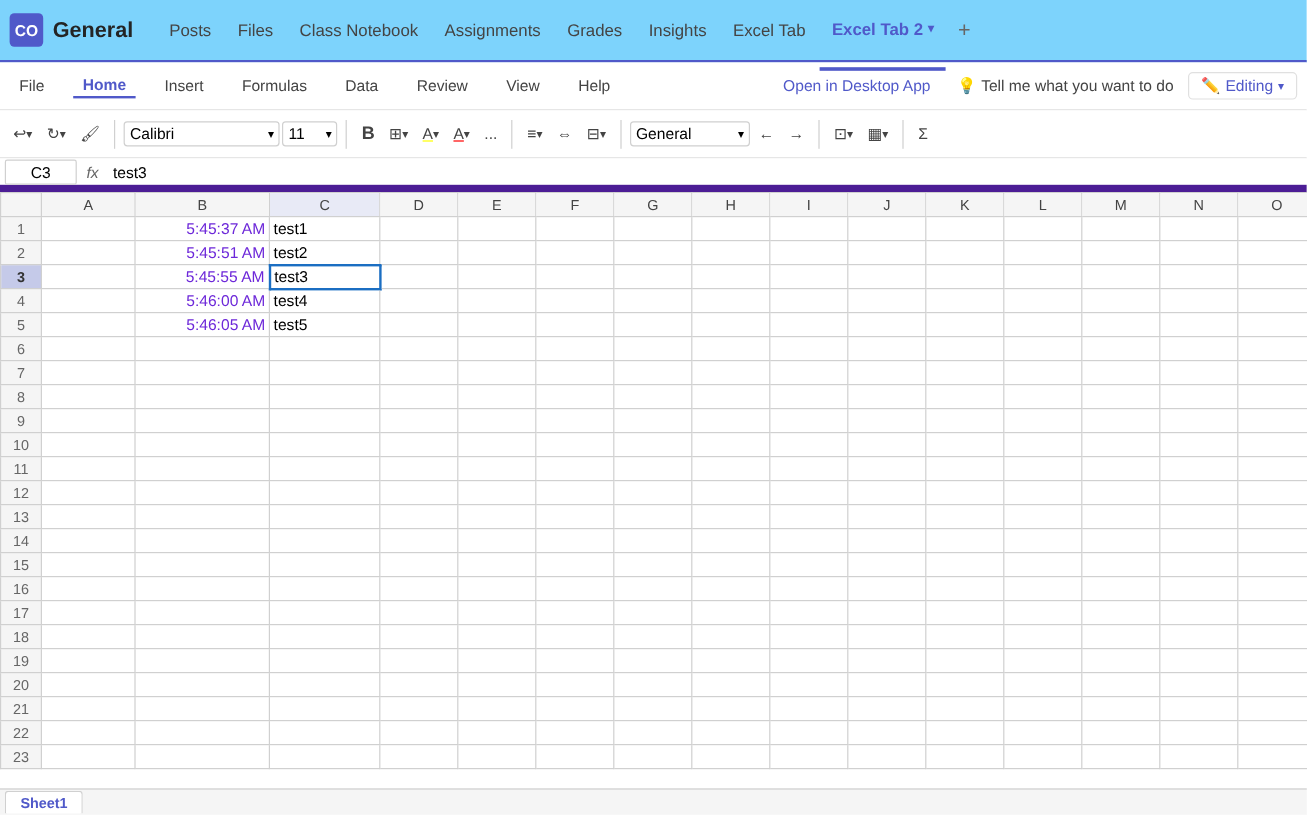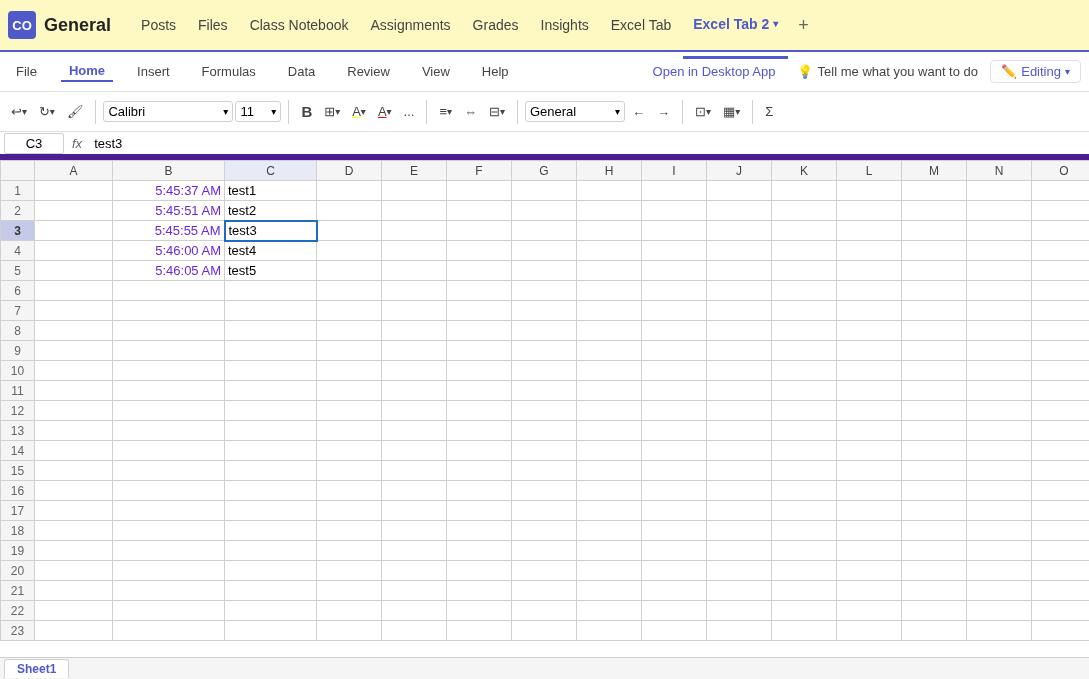--- a/index.html
+++ b/index.html
@@ -1,21 +1,21 @@
 <!DOCTYPE html>
 <html><head>
   <meta charset="utf-8">
   <style>
     * { box-sizing: border-box; margin: 0; padding: 0; }
     body { font-family: 'Segoe UI', Arial, sans-serif; font-size: 13px; background: #fff; overflow: hidden; width: 1089px; height: 679px; }
 
     
     .top-nav {
       display: flex; align-items: center; height: 52px;
-      background: #fef9c3; border-bottom: 2px solid #5059c9;
+      background: #7dd3fc; border-bottom: 2px solid #5059c9;
       padding: 0 8px; gap: 2px;
     }
     .app-icon {
       width: 28px; height: 28px; background: #5059c9; border-radius: 4px;
       color: #fff; font-weight: bold; font-size: 13px;
       display: flex; align-items: center; justify-content: center; margin-right: 6px;
     }
     .app-title { font-weight: 700; font-size: 18px; color: #242424; margin-right: 18px; }
     .nav-item {
       padding: 4px 10px; font-size: 14px; color: #444; cursor: pointer; border-radius: 4px;

